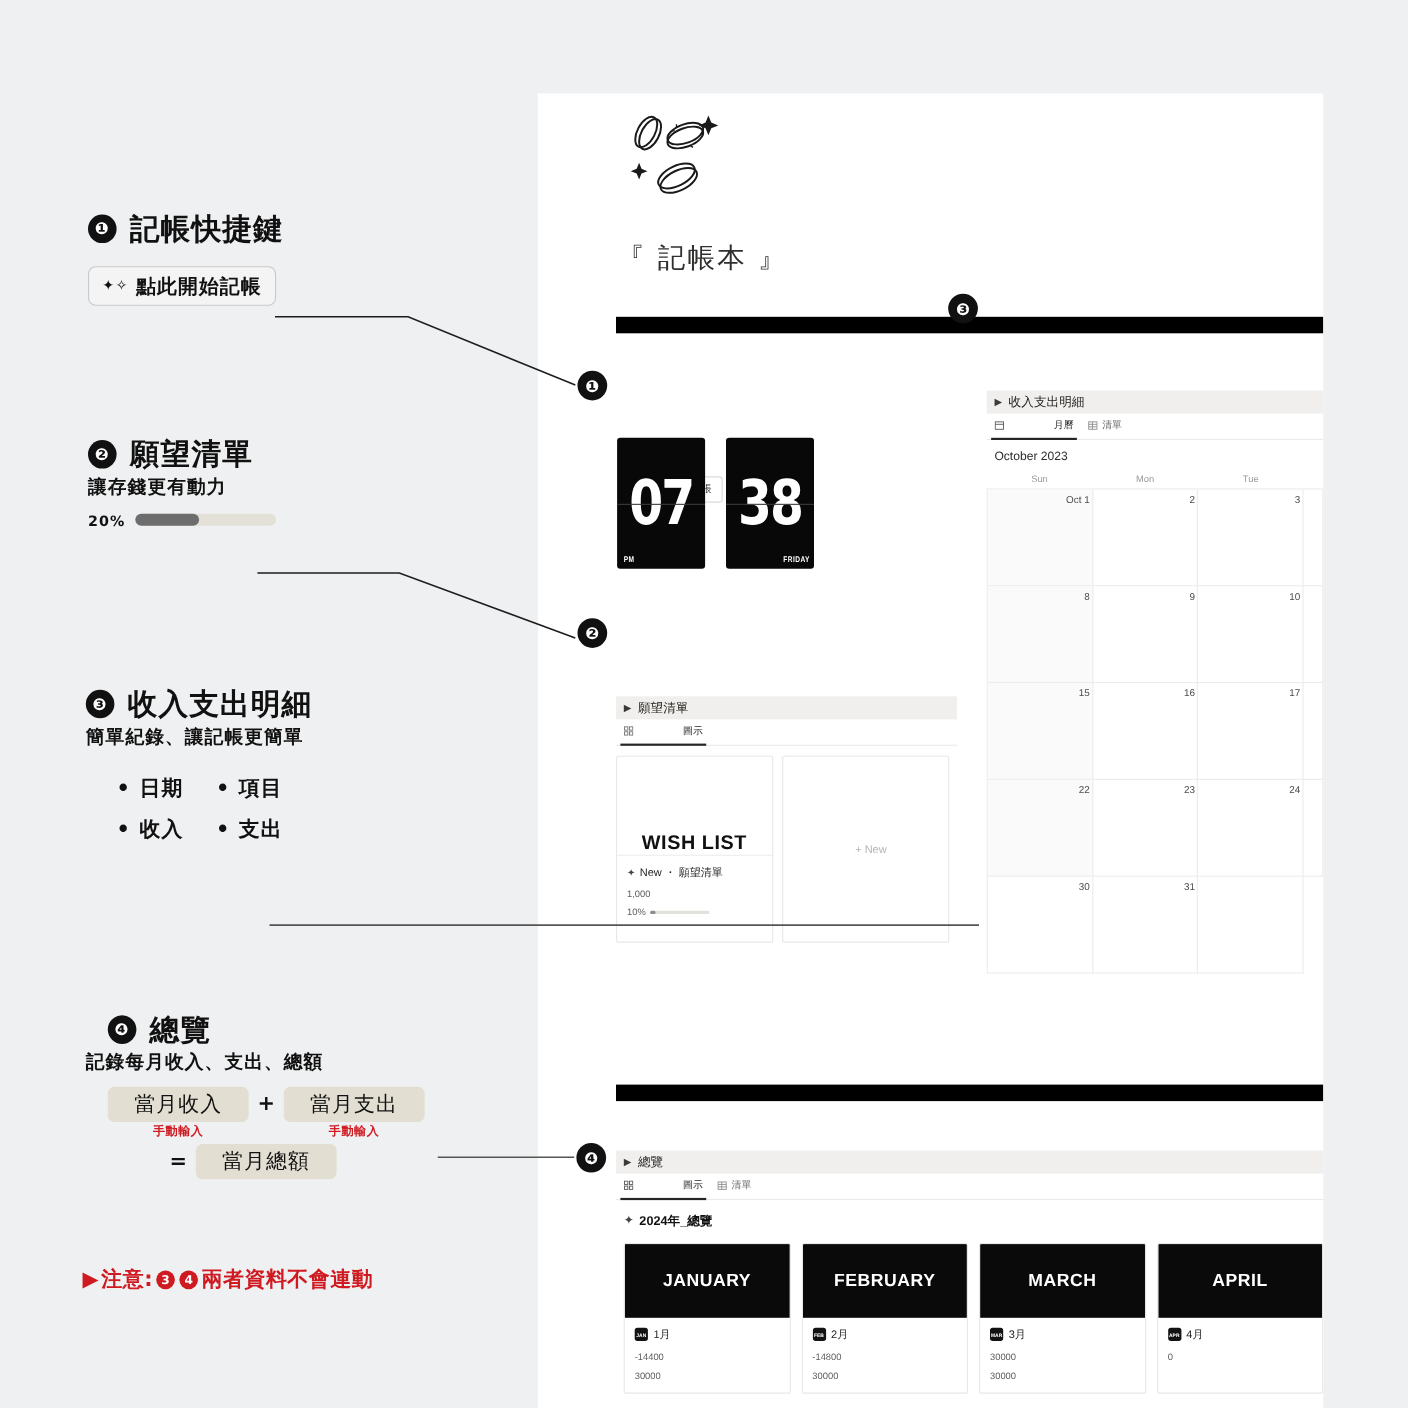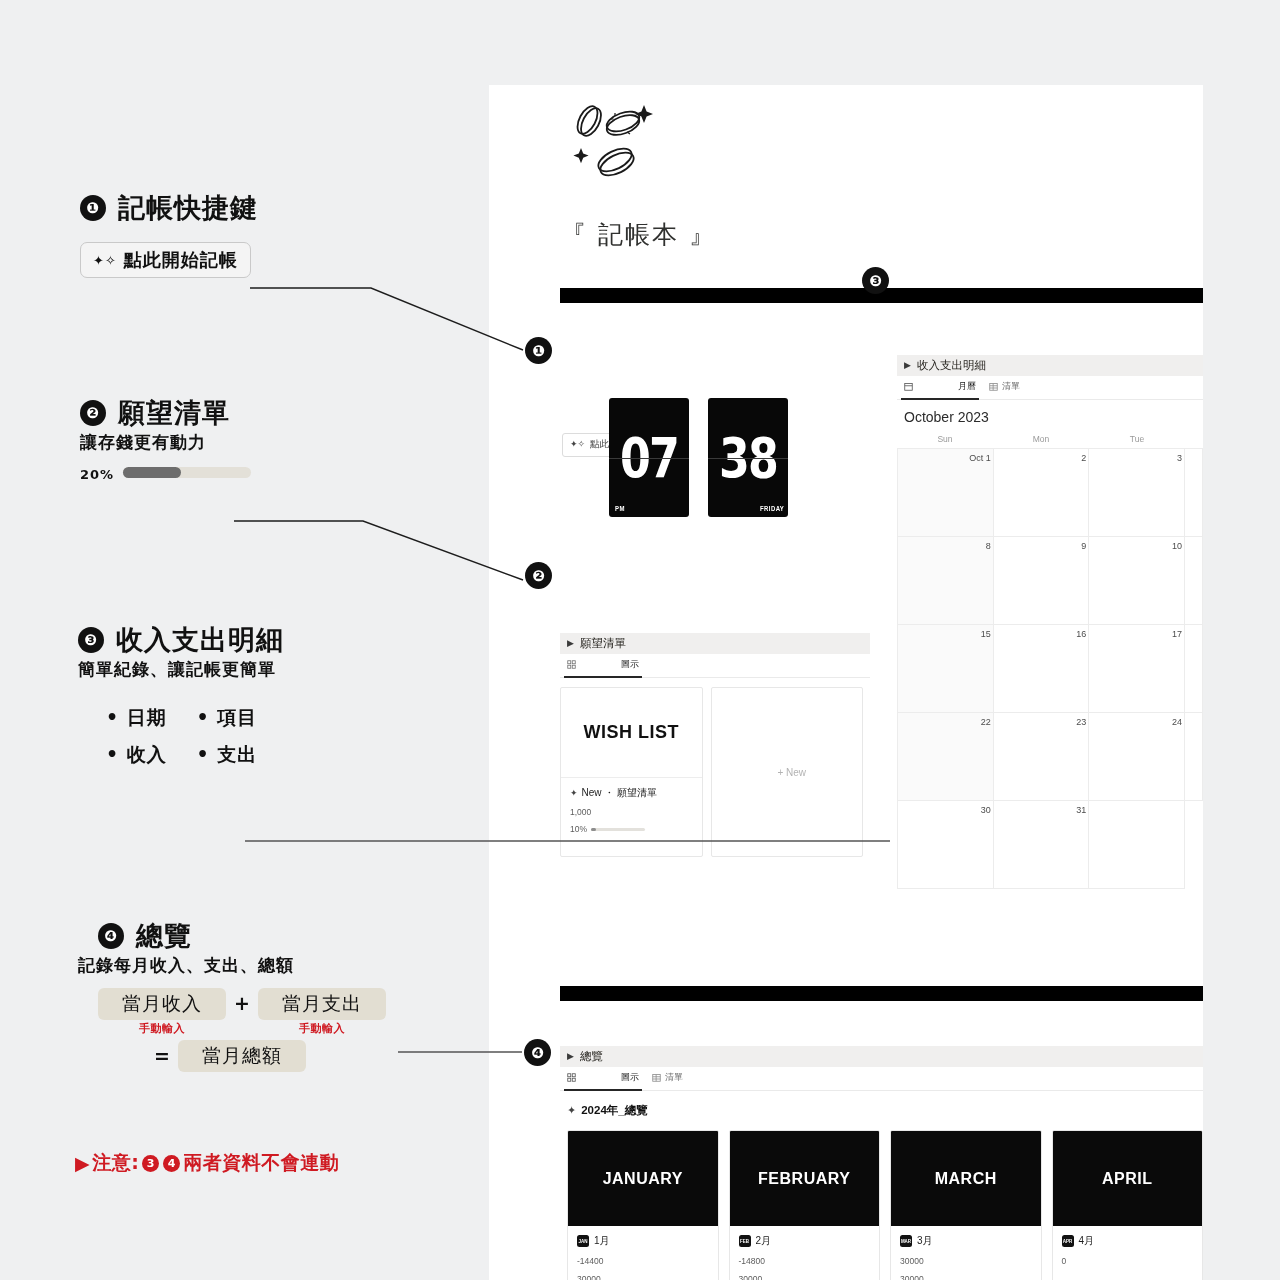--- a/index.html
+++ b/index.html
@@ -31,21 +31,21 @@
     position:absolute;left:73px;top:348px;
     border:1px solid #dcdcdc;border-radius:3px;background:#fff;
     padding:4px 9px 5px 7px;font-size:9.5px;color:#3b3b3b;
     display:flex;align-items:center;gap:5px;white-space:nowrap;
   }
   .spark{font-size:9px;color:#444;line-height:1;}
 
   
   .flip-clock{
     position:absolute;left:72px;top:313px;width:179px;height:119px;
-    display:flex;gap:19px;margin-left:48px;
+    display:flex;gap:19px;
   }
   .flip-card{
     position:relative;flex:1;background:#080808;border-radius:3px;overflow:hidden;
     display:flex;align-items:center;justify-content:center;
   }
   .flip-card .dnum{
     color:#fff;font-size:56px;font-weight:bold;line-height:1;
     font-family:"DejaVu Sans Condensed","Liberation Sans",sans-serif;
     letter-spacing:-2px;transform:scaleX(.88);
   }
@@ -77,53 +77,53 @@
   .tico{display:inline-block;width:9px;height:9px;opacity:.85;}
 
   
   .wish-area{position:absolute;left:71px;top:548px;width:303px;}
   .wish-cards{display:flex;gap:8px;margin-top:9px;}
   .wcard{
     width:143px;height:168px;border:1px solid #e7e7e7;border-radius:2px;background:#fff;
     display:flex;flex-direction:column;
   }
   .wcard-cover{
-    height:89px;border-bottom:1px solid #ededed;display:flex;align-items:center;justify-content:center;
+    height:89px;border-bottom:1px solid #ededed;display:flex;align-items:flex-end;justify-content:center;
   }
   .wcard-cover b{font-size:18px;letter-spacing:.5px;color:#111;}
   .wcard-body{padding:8px 9px 0 9px;}
   .wcard-title{font-size:10px;color:#1d1d1d;display:flex;align-items:center;gap:4px;white-space:nowrap;}
   .wcard-amt{font-size:8.5px;color:#5d5d5d;margin-top:7px;}
   .wcard-prog{font-size:8.5px;color:#5d5d5d;margin-top:7px;display:flex;align-items:center;gap:4px;}
   .mini-bar{width:54px;height:3px;border-radius:2px;background:#e3e1dc;position:relative;}
   .mini-bar i{position:absolute;left:0;top:0;height:100%;width:10%;background:#8d8d8d;border-radius:2px;}
   .wcard.new{
     align-items:center;justify-content:center;color:#b3b3b3;font-size:10px;
     display:flex;gap:5px;flex-direction:row;padding-left:10px;
   }
 
   
   .cal-area{position:absolute;left:408px;top:270px;width:315px;}
-  .cal-month{font-size:14px;color:#2b2b2b;margin:9px 0 0 7px;}
+  .cal-month{font-size:11px;color:#2b2b2b;margin:9px 0 0 7px;}
   .cal-grid{margin-top:9px;width:306px;}
   .cal-dow{display:grid;grid-template-columns:repeat(3,1fr) 18px;font-size:8.5px;color:#9a9a9a;text-align:center;padding-bottom:4px;}
   .cal-rows{border-top:1px solid #ececec;border-left:1px solid #ececec;}
   .cal-row{display:grid;grid-template-columns:repeat(3,1fr) 18px;}
   .cal-cell{
     height:88px;border-right:1px solid #ececec;border-bottom:1px solid #ececec;
     font-size:9px;color:#4c4c4c;text-align:right;padding:4px 2px 0 0;box-sizing:border-box;
   }
   .cal-cell.sun{background:#fafafa;}
 
   
   .ov-area{position:absolute;left:71px;top:961px;width:643px;}
   .ov-title{font-size:11.5px;color:#111;font-weight:bold;margin:12px 0 0 7px;display:flex;align-items:center;gap:5px;}
   .month-cards{display:flex;gap:10px;margin-top:12px;padding-left:7px;}
   .mcard{width:157px;border:1px solid #e7e7e7;border-radius:2px;background:#fff;overflow:hidden;}
-  .mcard-cover{height:95px;background:#0a0a0a;display:flex;align-items:center;justify-content:center;}
+  .mcard-cover{height:67px;background:#0a0a0a;display:flex;align-items:center;justify-content:center;}
   .mcard-cover b{color:#fff;font-size:16px;letter-spacing:.5px;}
   .mcard-body{padding:8px 9px 10px 9px;}
   .mcard-name{font-size:10px;color:#1d1d1d;display:flex;align-items:center;gap:5px;}
   .mico{
     width:12px;height:12px;background:#121212;border-radius:2.5px;color:#fff;
     font-size:4.5px;display:flex;align-items:center;justify-content:center;font-weight:bold;
   }
   .mcard-v{font-size:8.5px;color:#5d5d5d;margin-top:8px;}
 
   

